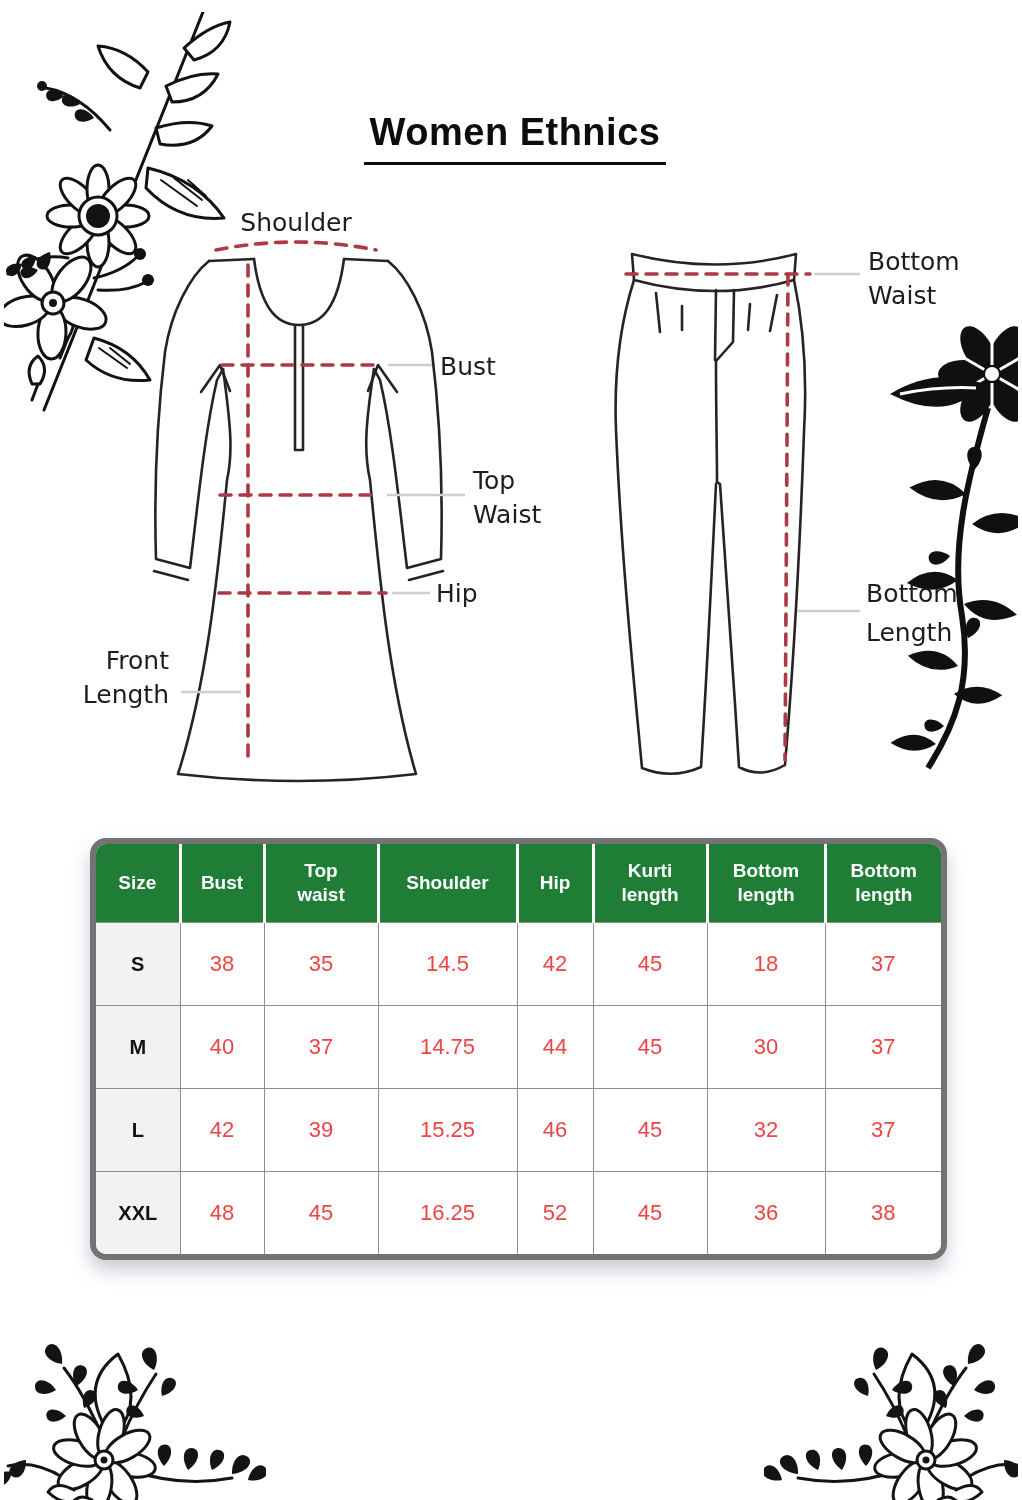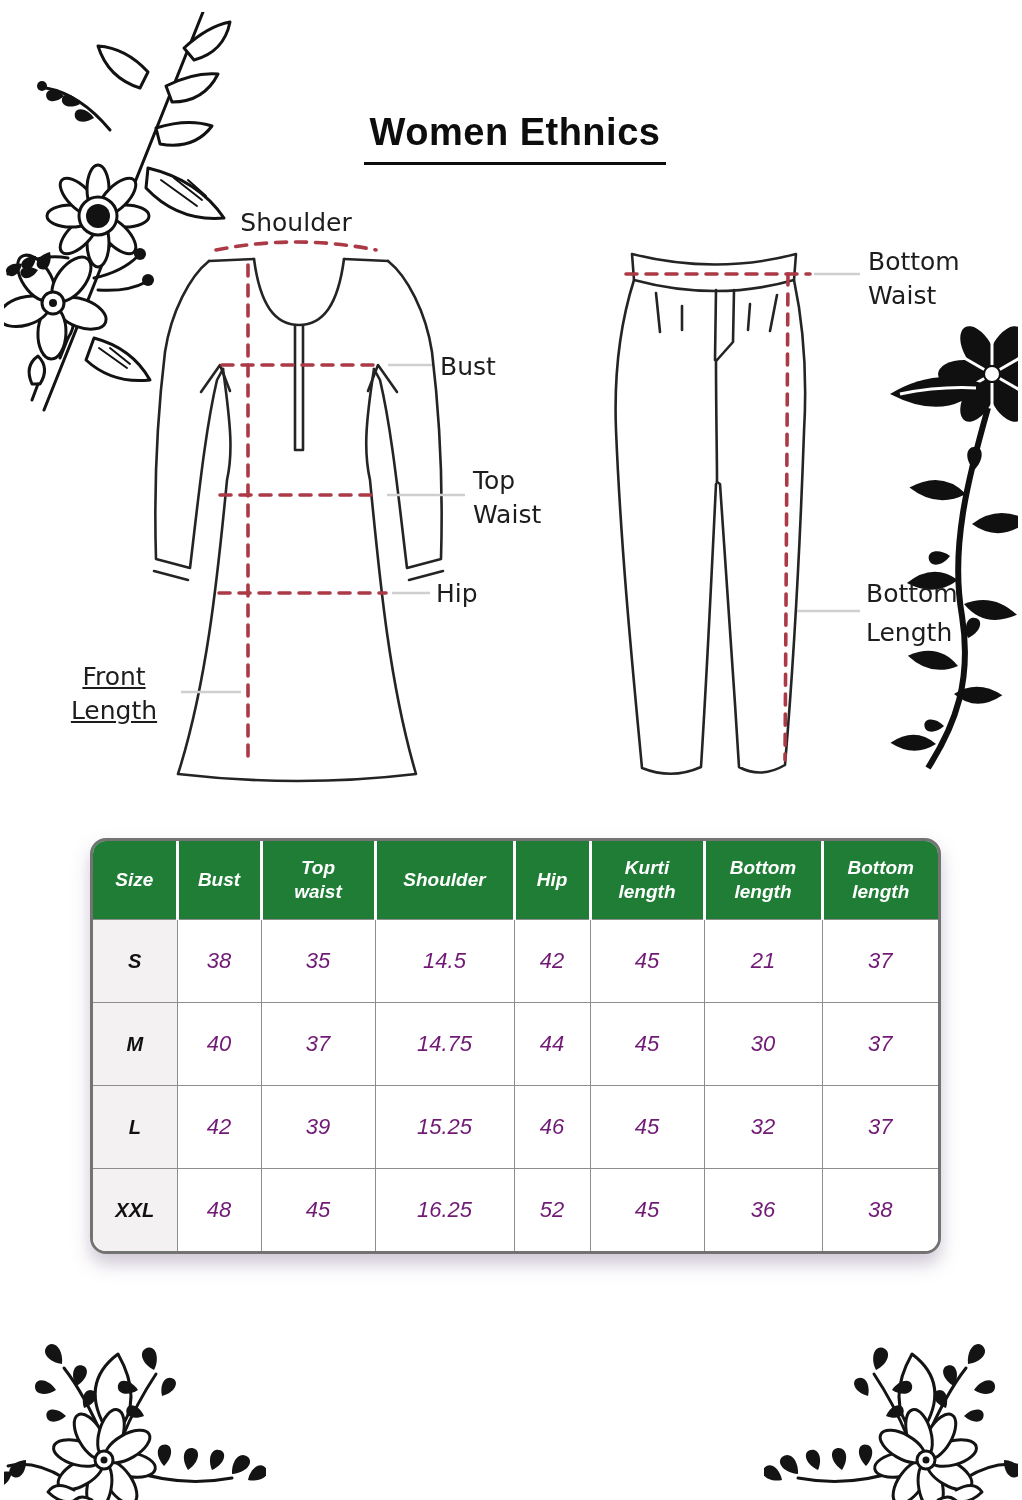--- a/index.html
+++ b/index.html
@@ -21,37 +21,37 @@
   .leader{stroke:#cfcfcf;stroke-width:2.6;fill:none;}
 
   
   .lbl{position:absolute;font-family:"DejaVu Sans",sans-serif;font-size:25px;color:#1d1d1d;
        line-height:34px;white-space:nowrap;}
   .lbl span{display:block;}
   .lbl-shoulder{left:212px;top:194px;width:160px;text-align:center;}
   .lbl-bust{left:436px;top:338px;}
   .lbl-topwaist{left:469px;top:452px;}
   .lbl-hip{left:432px;top:565px;}
-  .lbl-frontlength{left:55px;top:648px;width:110px;text-align:center;text-decoration:underline;}
+  .lbl-frontlength{left:55px;top:632px;width:110px;text-align:right;}
   .lbl-bottomwaist{left:864px;top:233px;}
   .lbl-bottomlength{left:862px;top:562px;line-height:39px;}
 
   
   .table-card{position:absolute;left:86px;top:826px;width:845px;border-radius:16px;
-              overflow:hidden;background:#fff;border:3px solid #737373;
-              box-shadow:0 10px 18px rgba(138,122,152,.42);font-style:italic;}
+              overflow:hidden;background:#fff;border:6px solid #737373;
+              box-shadow:0 10px 18px rgba(138,122,152,.42);}
   table.size{width:845px;border-collapse:collapse;table-layout:fixed;}
   table.size th{background:var(--green,#1f7d36);color:#ffffff;font-weight:bold;font-size:19px;
                 height:78px;border-right:3px solid #ffffff;border-bottom:1.5px solid #8d8d8d;
                 text-align:center;vertical-align:middle;padding:0 4px;line-height:1.25;
                 word-spacing:200px;}
   table.size th:last-child{border-right:none;}
   table.size td{background:#ffffff;height:80px;border-right:1.5px solid #8d8d8d;
                 border-bottom:1.5px solid #8d8d8d;text-align:center;vertical-align:middle;
-                font-size:22px;color:#701a75;}
+                font-size:22px;color:#ef4444;}
   table.size td:last-child{border-right:none;}
   table.size tr:last-child td{border-bottom:none;}
   table.size td.size-col{background:#f3f1f1;font-weight:bold;font-size:20px;color:#111;}
 </style>
 </head>
 <body>
 
 <div class="page">
 
   <svg class="deco" style="left:-6px;top:-4px" width="236" height="424" viewBox="0 0 236 424">
@@ -294,21 +294,21 @@
         </tr>
       </thead>
       <tbody>
         <tr>
           <td class="size-col">S</td>
           <td>38</td>
           <td>35</td>
           <td>14.5</td>
           <td>42</td>
           <td>45</td>
-          <td>21</td>
+          <td>18</td>
           <td>37</td>
         </tr>
         <tr>
           <td class="size-col">M</td>
           <td>40</td>
           <td>37</td>
           <td>14.75</td>
           <td>44</td>
           <td>45</td>
           <td>30</td>

